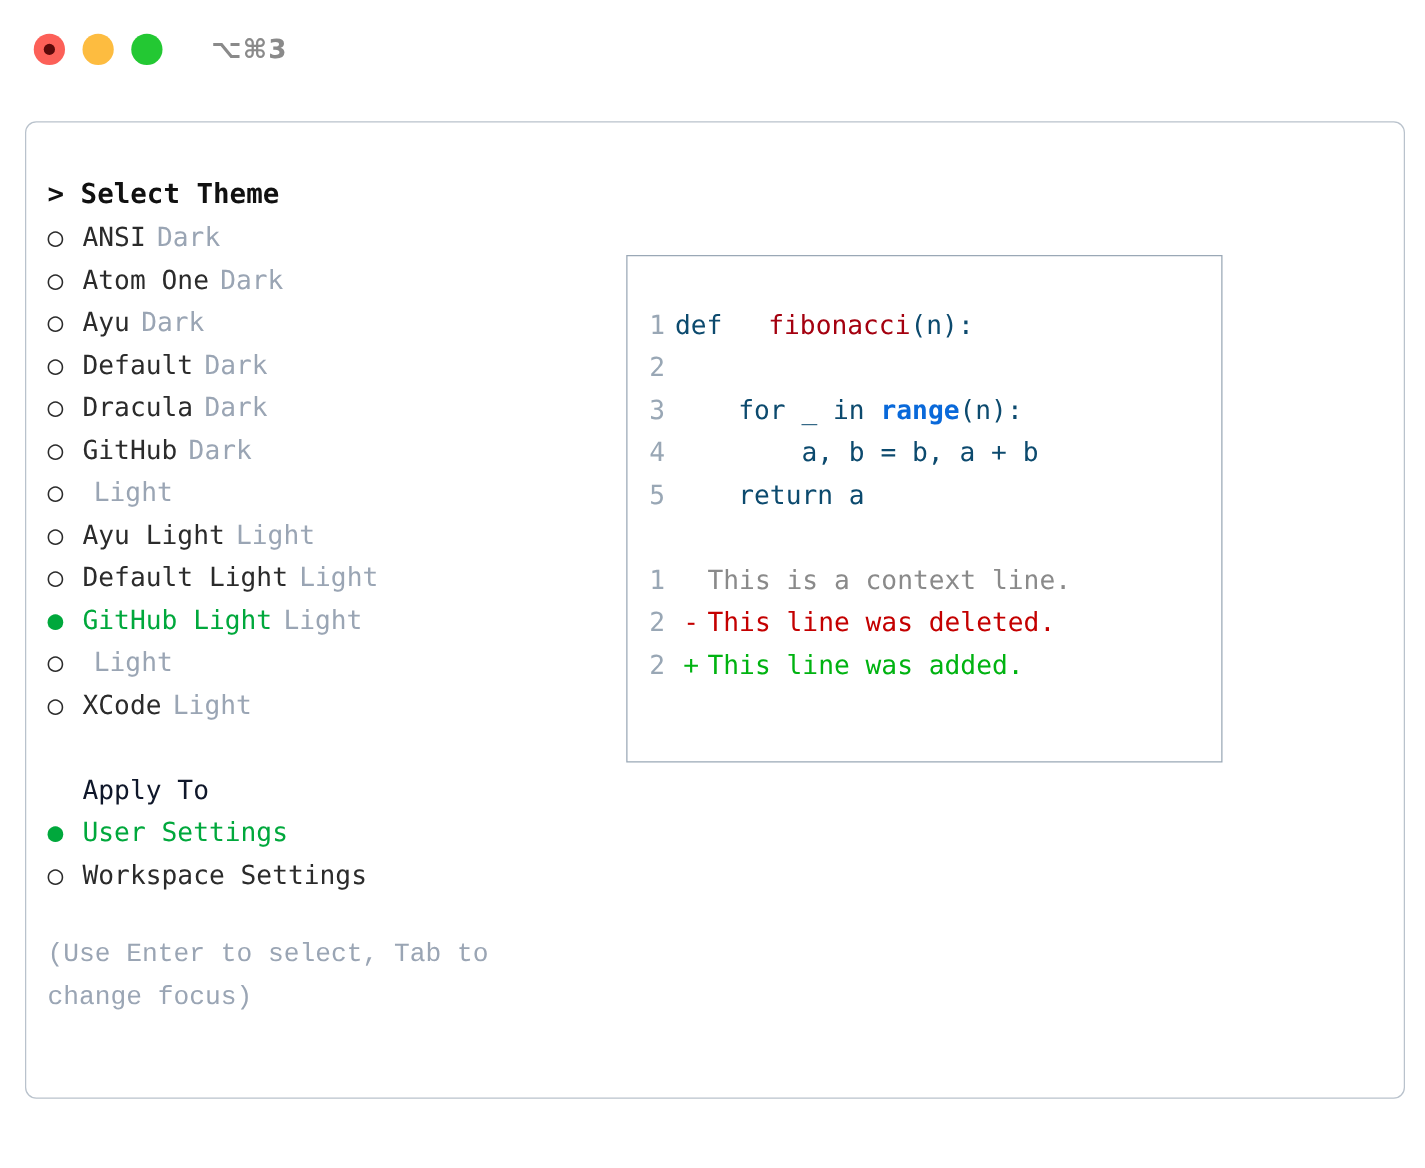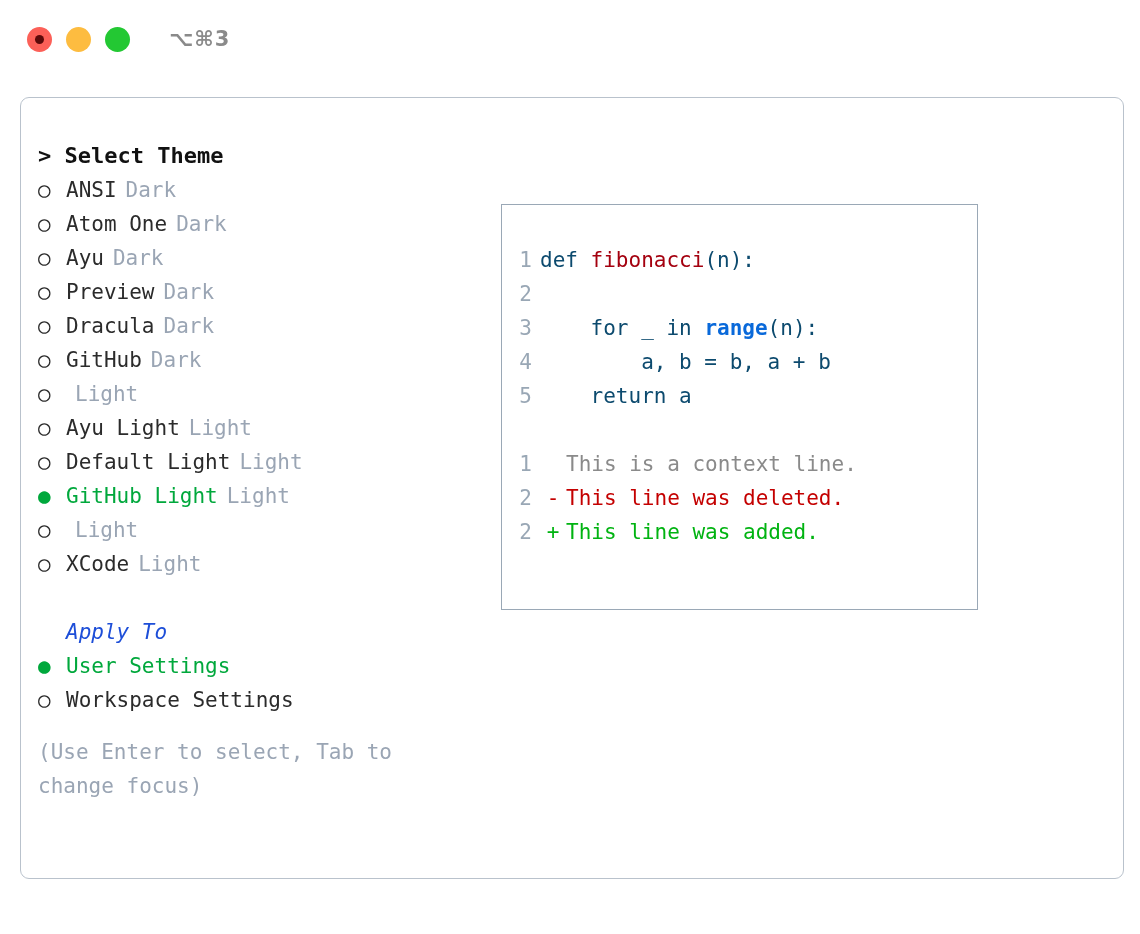--- a/index.html
+++ b/index.html
@@ -127,36 +127,36 @@
   .opt-row.selected .opt-marker { color: #00a83c; }
   .opt-row.selected .opt-label  { color: #00a83c; }
   .opt-label { color: #2b2b2b; }
   .opt-suffix {
     color: #9aa5b4;
     margin-left: 9px;
   }
 
   .apply-header {
     font-size: 21px;
-    color: #1d4ed8;
+    color: #0f172a;
     line-height: 34px;
     padding-left: 28px;
     white-space: pre;
-    font-style: italic;
   }
 
   .spacer-row { height: 34px; }
 
   .hint {
-    margin-top: 18px;
+    margin-top: 31px;
     font-size: 21px;
     line-height: 34px;
     color: #9aa5b4;
     width: 408px;
     white-space: normal;
+    font-family: Liberation Mono, monospace;
   }
 
   
   .right-col {
     flex: 1;
     padding: 41px 0 0 0;
     box-sizing: border-box;
     position: relative;
   }
   .preview-title {
@@ -194,21 +194,21 @@
     padding-right: 8px;
     box-sizing: border-box;
   }
   .diffmark {
     width: 26px;
     flex: 0 0 26px;
     text-align: center;
   }
   .code-text { color: #2b2b2b; }
 
-  .tok-fn   { color: #a4000f; }
+  .tok-fn   { color: #a4000f; margin-left: 24px; }
   .tok-num  { color: #0f766e; }
   .tok-call { color: #0969da; font-weight: bold; }
   .tok-plain{ color: #0c4a6e; }
 
   .diff-context .code-text,
   .diff-context .diffmark { color: #8a8a8a; }
   .diff-del .code-text,
   .diff-del .diffmark { color: #c40000; }
   .diff-add .code-text,
   .diff-add .diffmark { color: #00b311; }
@@ -232,21 +232,21 @@
   <div class="panel">
     <div class="panel-inner">
 
       <div class="left-col">
         <div class="section-header">&gt; Select Theme</div>
 
         <div class="opt-list" id="theme-list">
             <div class="opt-row"><span class="opt-marker">○</span><span class="opt-label">ANSI</span><span class="opt-suffix">Dark</span></div>
             <div class="opt-row"><span class="opt-marker">○</span><span class="opt-label">Atom One</span><span class="opt-suffix">Dark</span></div>
             <div class="opt-row"><span class="opt-marker">○</span><span class="opt-label">Ayu</span><span class="opt-suffix">Dark</span></div>
-            <div class="opt-row"><span class="opt-marker">○</span><span class="opt-label">Preview</span><span class="opt-suffix">Dark</span></div>
+            <div class="opt-row"><span class="opt-marker">○</span><span class="opt-label">Default</span><span class="opt-suffix">Dark</span></div>
             <div class="opt-row"><span class="opt-marker">○</span><span class="opt-label">Dracula</span><span class="opt-suffix">Dark</span></div>
             <div class="opt-row"><span class="opt-marker">○</span><span class="opt-label">GitHub</span><span class="opt-suffix">Dark</span></div>
             <div class="opt-row"><span class="opt-marker">○</span><span class="opt-suffix">Light</span></div>
             <div class="opt-row"><span class="opt-marker">○</span><span class="opt-label">Ayu Light</span><span class="opt-suffix">Light</span></div>
             <div class="opt-row"><span class="opt-marker">○</span><span class="opt-label">Default Light</span><span class="opt-suffix">Light</span></div>
             <div class="opt-row selected"><span class="opt-marker">●</span><span class="opt-label">GitHub Light</span><span class="opt-suffix">Light</span></div>
             <div class="opt-row"><span class="opt-marker">○</span><span class="opt-suffix">Light</span></div>
             <div class="opt-row"><span class="opt-marker">○</span><span class="opt-label">XCode</span><span class="opt-suffix">Light</span></div>
           </div>
 

